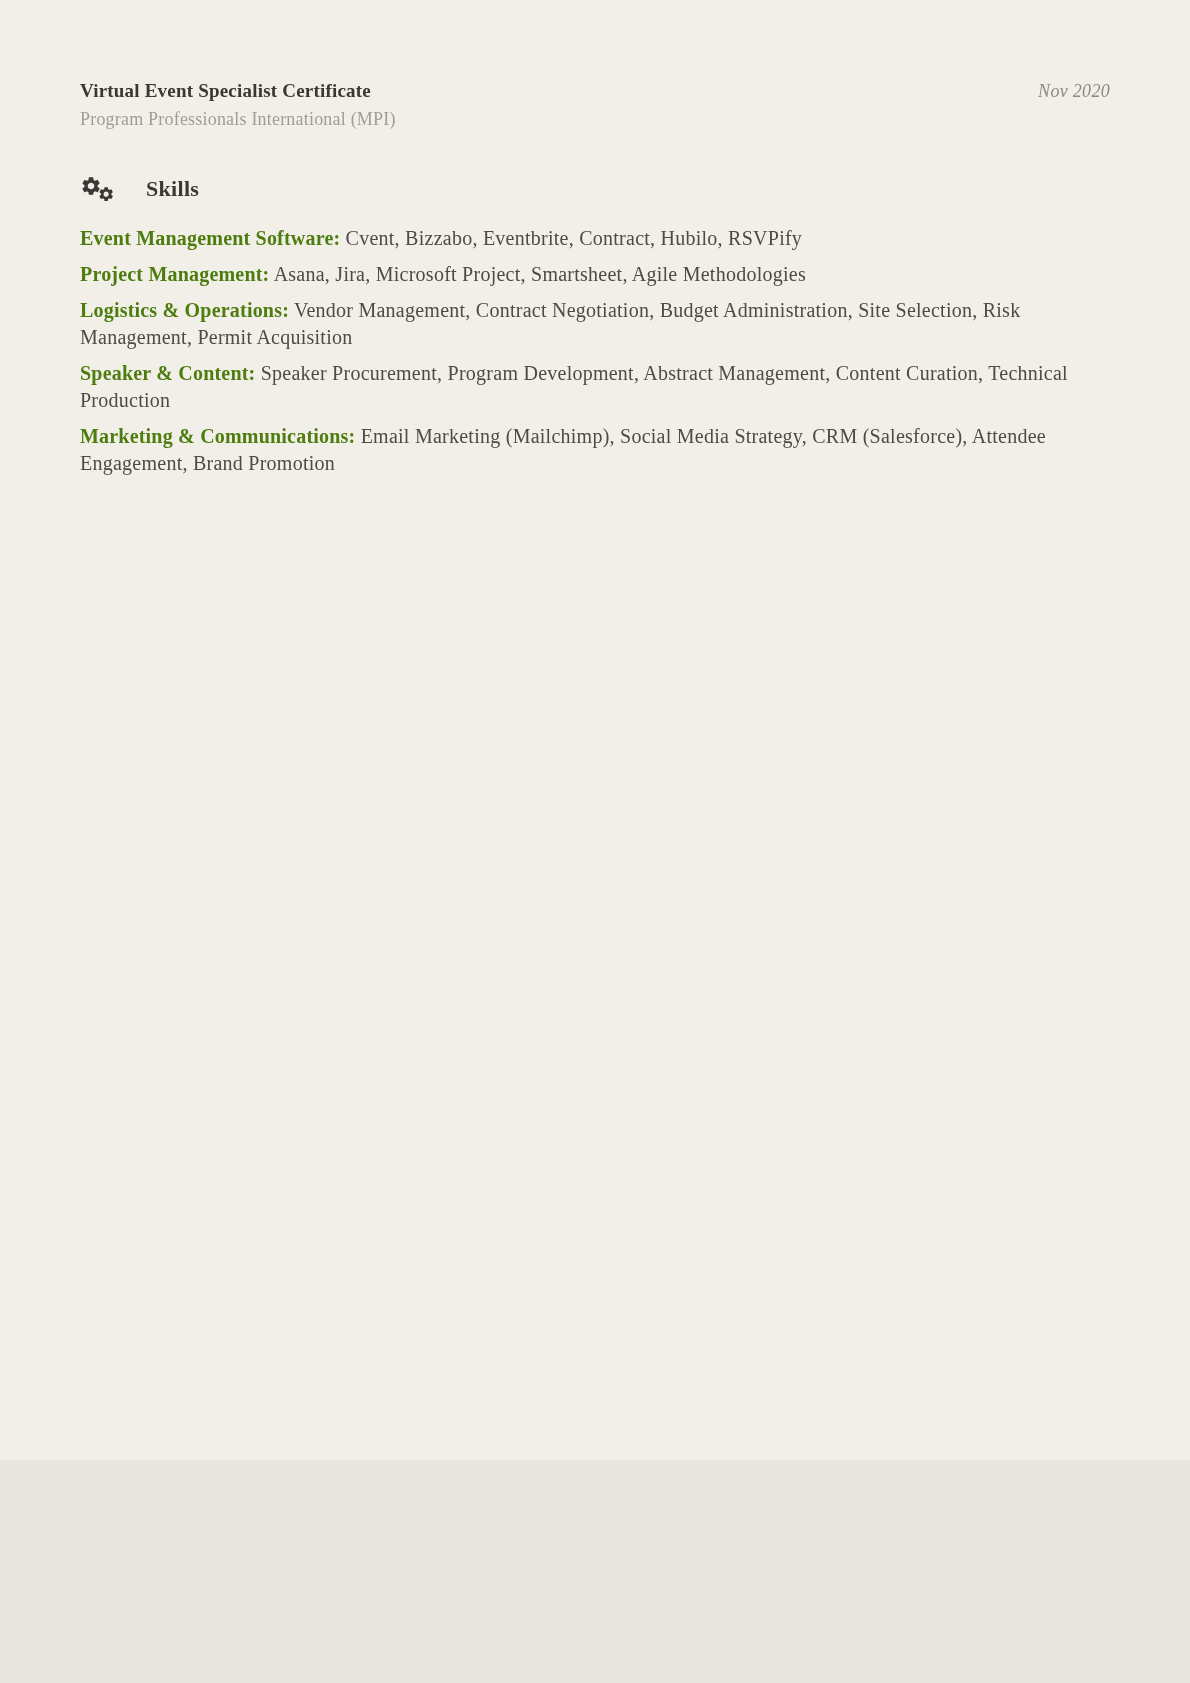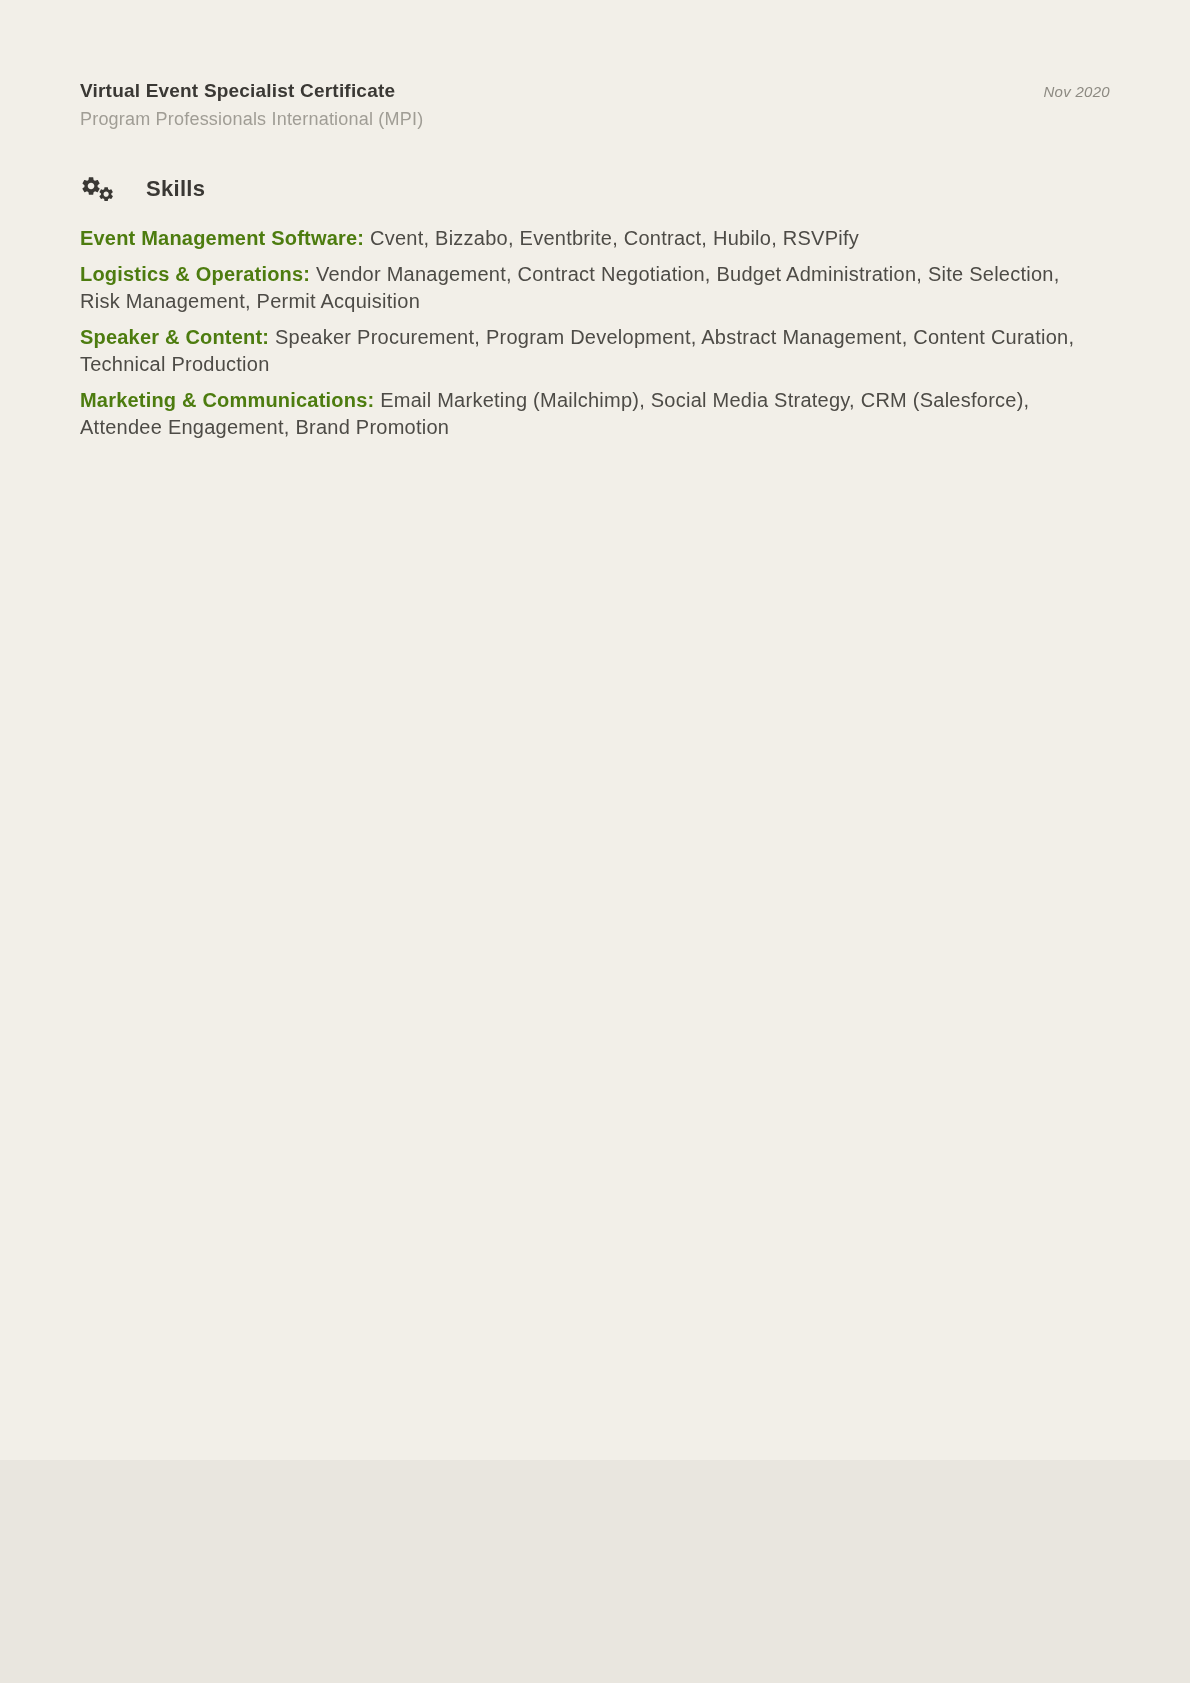--- a/index.html
+++ b/index.html
@@ -5,40 +5,40 @@
   html, body { margin: 0; padding: 0; }
   body { background: #e9e6df; }
   .page {
     position: relative;
     width: 1190px;
     height: 1460px;
     margin: 0 auto;
     background: #f2efe8;
     box-sizing: border-box;
     padding: 78px 80px 0 80px;
-    font-family: Liberation Sans, sans-serif;
+    font-family: Liberation Serif, serif;
     color: #4d4b46;
     overflow: hidden;
   }
   .title-row {
     display: flex;
     justify-content: space-between;
     align-items: baseline;
     max-width: 1030px;
   }
   h1.cert-title {
     margin: 0;
     font-size: 19px;
     line-height: 25px;
     font-weight: 700;
     color: #3a3834;
     letter-spacing: 0.2px;
   }
   .cert-date {
-    font-size: 15px;
+    font-size: 18px;
     font-style: italic;
     color: #8d8a82;
     letter-spacing: 0.3px;
     white-space: nowrap;
   }
   .cert-issuer {
     margin-top: 4px;
     font-size: 18px;
     line-height: 24px;
     color: #a09d95;
@@ -103,20 +103,24 @@
       </span>
       <h2 class="section-title">Skills</h2>
     </div>
 
     <div class="skill-list">
       <p class="skill-item">
         <b class="skill-label">Event Management Software:</b>
         <span class="skill-text">Cvent, Bizzabo, Eventbrite, Contract, Hubilo, RSVPify</span>
       </p>
       <p class="skill-item">
+        <b class="skill-label">Project Management:</b>
+        <span class="skill-text">Asana, Jira, Microsoft Project, Smartsheet, Agile Methodologies</span>
+      </p>
+      <p class="skill-item">
         <b class="skill-label">Logistics &amp; Operations:</b>
         <span class="skill-text">Vendor Management, Contract Negotiation, Budget Administration, Site Selection, Risk Management, Permit Acquisition</span>
       </p>
       <p class="skill-item">
         <b class="skill-label">Speaker &amp; Content:</b>
         <span class="skill-text">Speaker Procurement, Program Development, Abstract Management, Content Curation, Technical Production</span>
       </p>
       <p class="skill-item">
         <b class="skill-label">Marketing &amp; Communications:</b>
         <span class="skill-text">Email Marketing (Mailchimp), Social Media Strategy, CRM (Salesforce), Attendee Engagement, Brand Promotion</span>

